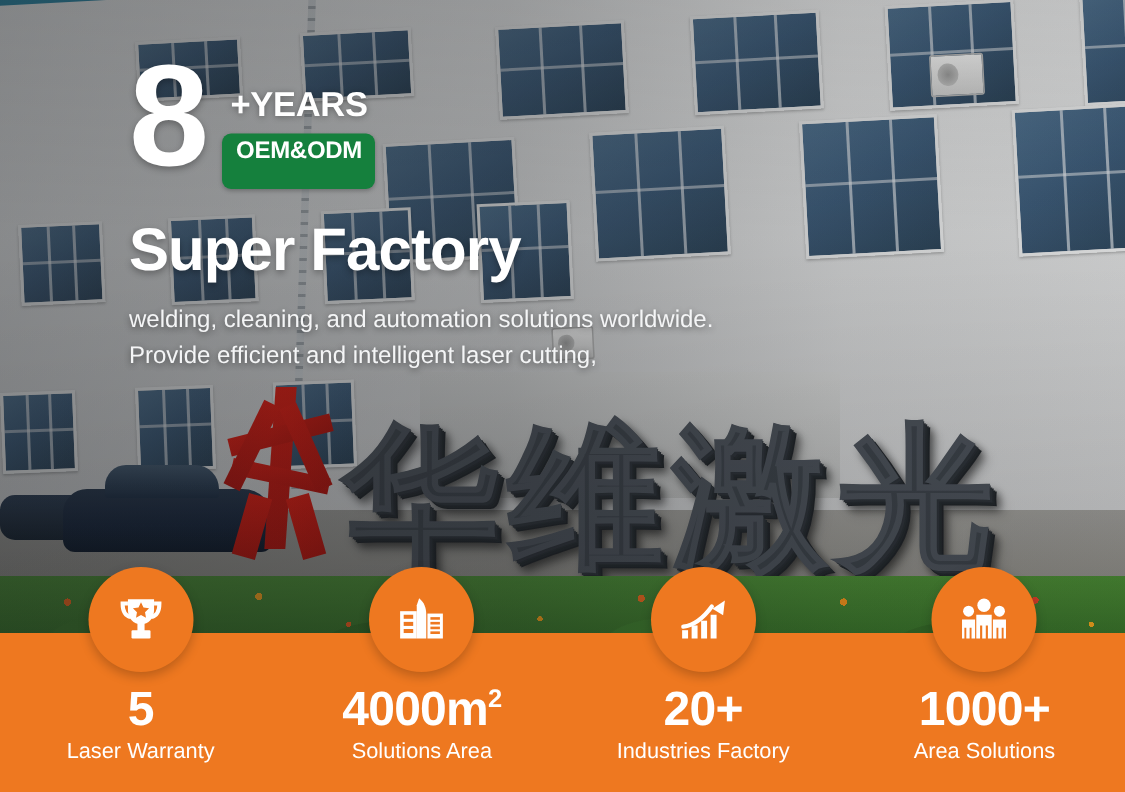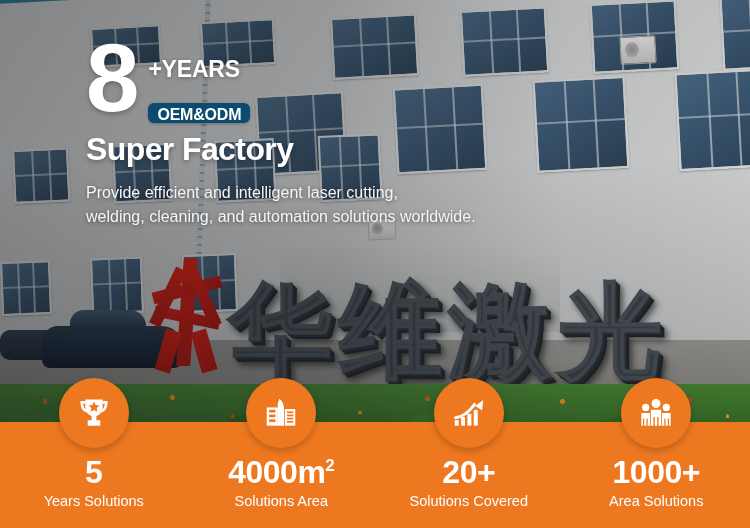--- a/index.html
+++ b/index.html
@@ -243,45 +243,46 @@
     font-size: 96px;
     line-height: .84;
     font-weight: 700;
     color: #ffffff;
     letter-spacing: -3px;
     text-shadow: 0 2px 5px rgba(0,0,0,.30);
   }
   .year-side {
     margin-left: 12px;
     padding-top: 20px;
+    text-align: center;
   }
   .yearslabel {
     font-size: 23px;
     font-weight: 700;
     color: #ffffff;
     letter-spacing: -.2px;
     text-shadow: 0 1px 4px rgba(0,0,0,.35);
     line-height: 1;
   }
   .oem-badge {
     display: inline-block;
-    margin-top: 22px;
-    padding: 4px 9px 0;
-    background: #0c4a6e;
+    margin-top: 8px;
+    padding: 4px 9px 17px;
+    background: #15803d;
     border-radius: 6px;
     color: #ffffff;
     font-size: 16px;
     font-weight: 700;
     letter-spacing: -.2px;
     line-height: 1;
     box-shadow: 0 1px 3px rgba(0,0,0,.25);
   }
   .headline {
-    margin-top: 9px;
-    font-size: 32px;
+    margin-top: 20px;
+    font-size: 40px;
     font-weight: 700;
     color: #ffffff;
     letter-spacing: -.6px;
     line-height: 1.05;
     text-shadow: 0 2px 5px rgba(0,0,0,.32);
   }
   .subcopy {
     margin-top: 14px;
     font-size: 16px;
     font-weight: 400;
@@ -466,22 +467,22 @@
   <div class="copy">
     <div class="year-row">
       <div class="bignum">8</div>
       <div class="year-side">
         <div class="yearslabel">+YEARS</div>
         <div class="oem-badge">OEM&amp;ODM</div>
       </div>
     </div>
     <div class="headline">Super Factory</div>
     <div class="subcopy">
+      <div>welding, cleaning, and automation solutions worldwide.</div>
       <div>Provide efficient and intelligent laser cutting,</div>
-      <div>welding, cleaning, and automation solutions worldwide.</div>
     </div>
   </div>
 
   <div class="statsbar"></div>
 
   <div class="stats">
 
     <div class="stat">
       <div class="stat-ico">
         <svg width="38" height="38" viewBox="0 0 48 48" aria-hidden="true">
@@ -489,21 +490,21 @@
           <path fill="none" stroke="#fff" stroke-width="3.4" d="M13 10.5H8.5c0 7 2.5 10.5 7 11.5"></path>
           <path fill="none" stroke="#fff" stroke-width="3.4" d="M35 10.5h4.5c0 7-2.5 10.5-7 11.5"></path>
           <rect x="21" y="27" width="6" height="7" fill="#fff"></rect>
           <rect x="16" y="33" width="16" height="7" rx="1" fill="#fff"></rect>
           <path fill="#ee7820" d="M24 9.5l2.1 4.3 4.7.7-3.4 3.3.8 4.7-4.2-2.2-4.2 2.2.8-4.7-3.4-3.3 4.7-.7z"></path>
         </svg>
       </div>
       <div class="stat-num">
         <span>5</span>
       </div>
-      <div class="stat-lbl">Years Solutions</div>
+      <div class="stat-lbl">Laser Warranty</div>
     </div>
 
     <div class="stat">
       <div class="stat-ico">
         <svg width="38" height="38" viewBox="0 0 48 48" aria-hidden="true">
           <path fill="#fff" d="M22 6c4.5 3.5 6 8.5 6 14v20h-8V12z"></path>
           <rect x="6" y="17" width="14" height="23" fill="#fff"></rect>
           <rect x="29" y="19" width="13" height="21" fill="#fff"></rect>
           <g fill="#ee7820">
             <rect x="9" y="20" width="8" height="3.4"></rect>
@@ -531,21 +532,21 @@
             <rect x="22" y="25" width="5" height="15"></rect>
             <rect x="30" y="20" width="5" height="20"></rect>
           </g>
           <path fill="none" stroke="#fff" stroke-width="3.6" stroke-linecap="round" d="M7 30c8-1 16-6 24-17"></path>
           <path fill="#fff" d="M42 8l-1.5 12.5-9-5.5z"></path>
         </svg>
       </div>
       <div class="stat-num">
         <span>20+</span>
       </div>
-      <div class="stat-lbl">Solutions Covered</div>
+      <div class="stat-lbl">Industries Factory</div>
     </div>
 
     <div class="stat">
       <div class="stat-ico">
         <svg width="38" height="38" viewBox="0 0 48 48" aria-hidden="true">
           <circle cx="11" cy="17" r="4.6" fill="#fff"></circle>
           <path fill="#fff" d="M5.5 24h11v16h-3v-9h-1.6v9h-2.8v-9H7.5v9h-2z"></path>
           <circle cx="37" cy="17" r="4.6" fill="#fff"></circle>
           <path fill="#fff" d="M31.5 24h11v16h-2v-9h-1.6v9h-2.8v-9h-1.6v9h-3z"></path>
           <circle cx="24" cy="12" r="5.6" fill="#fff"></circle>

